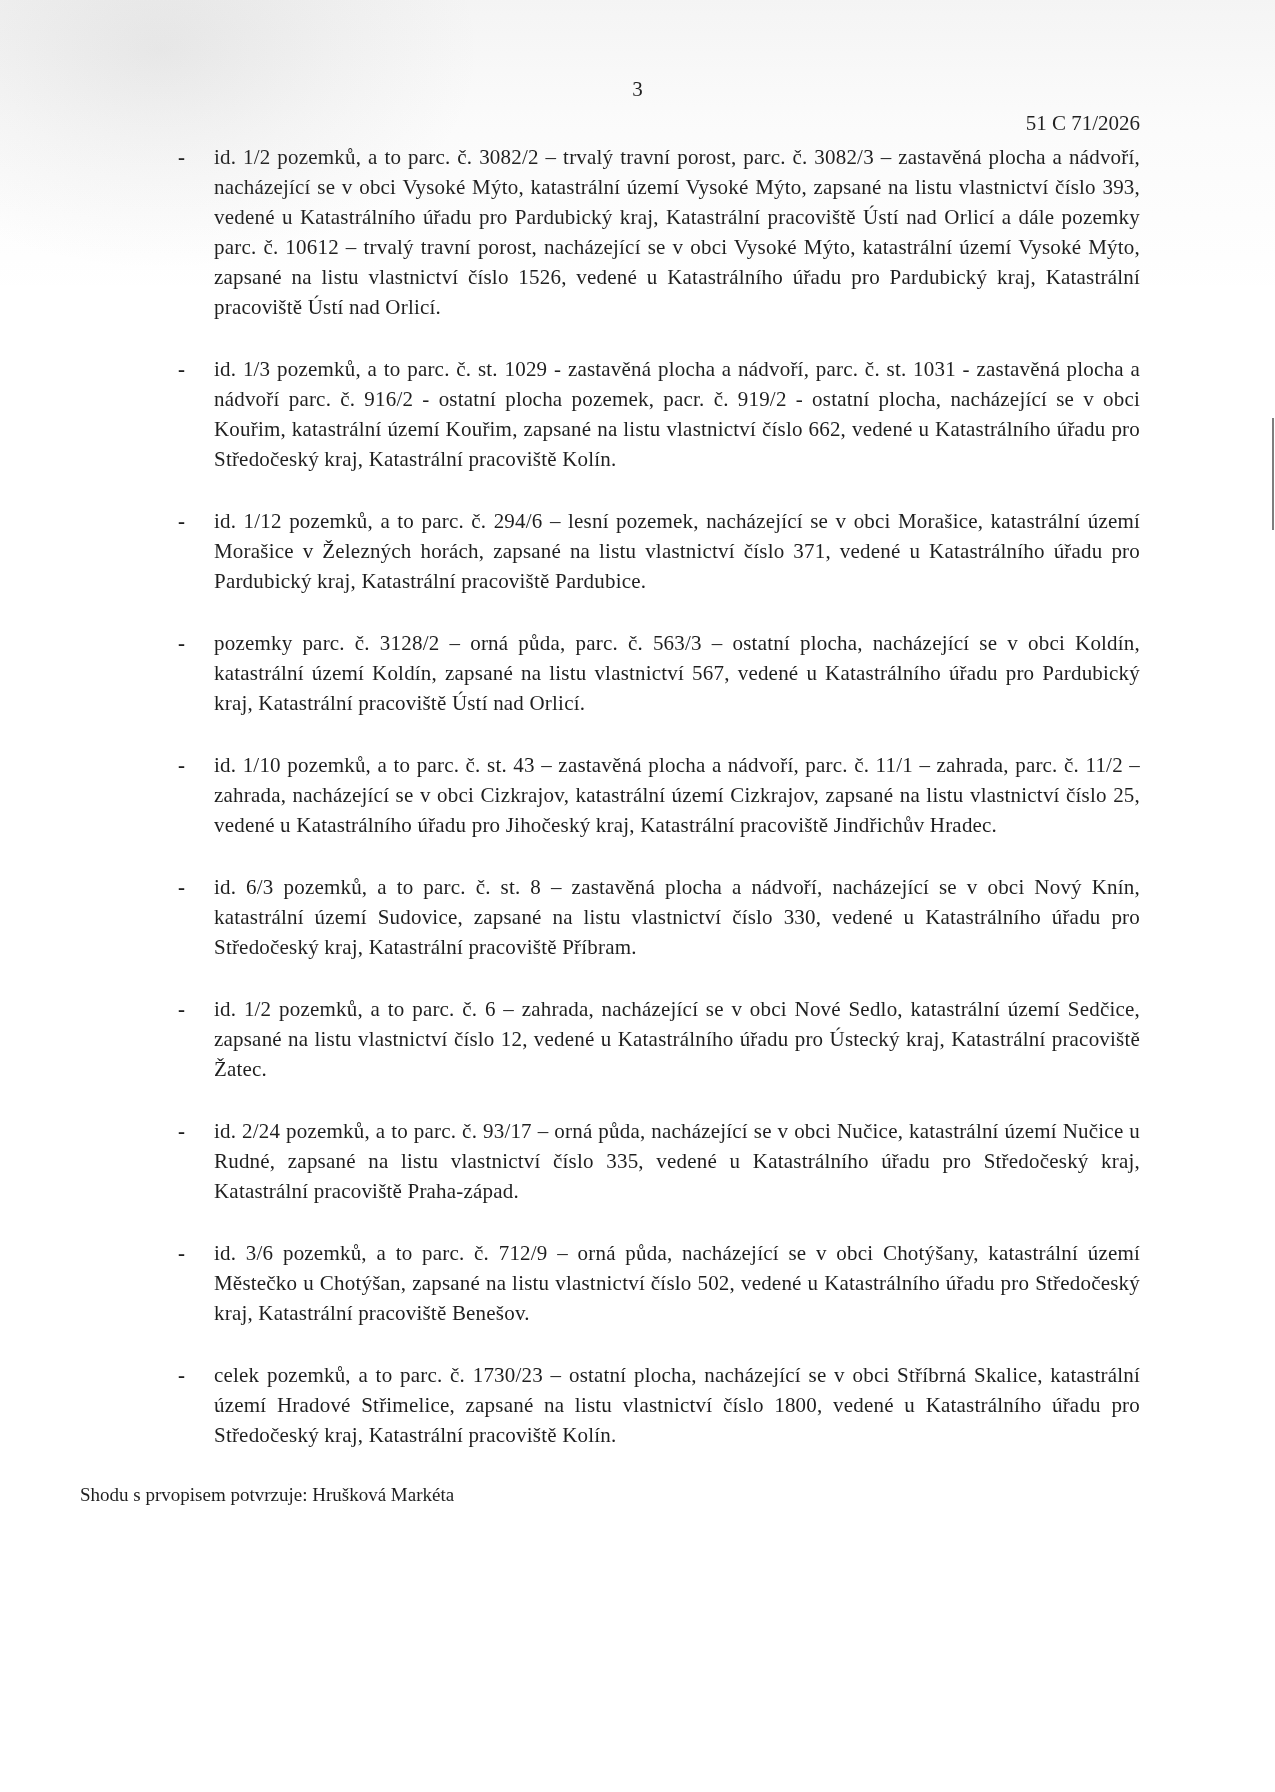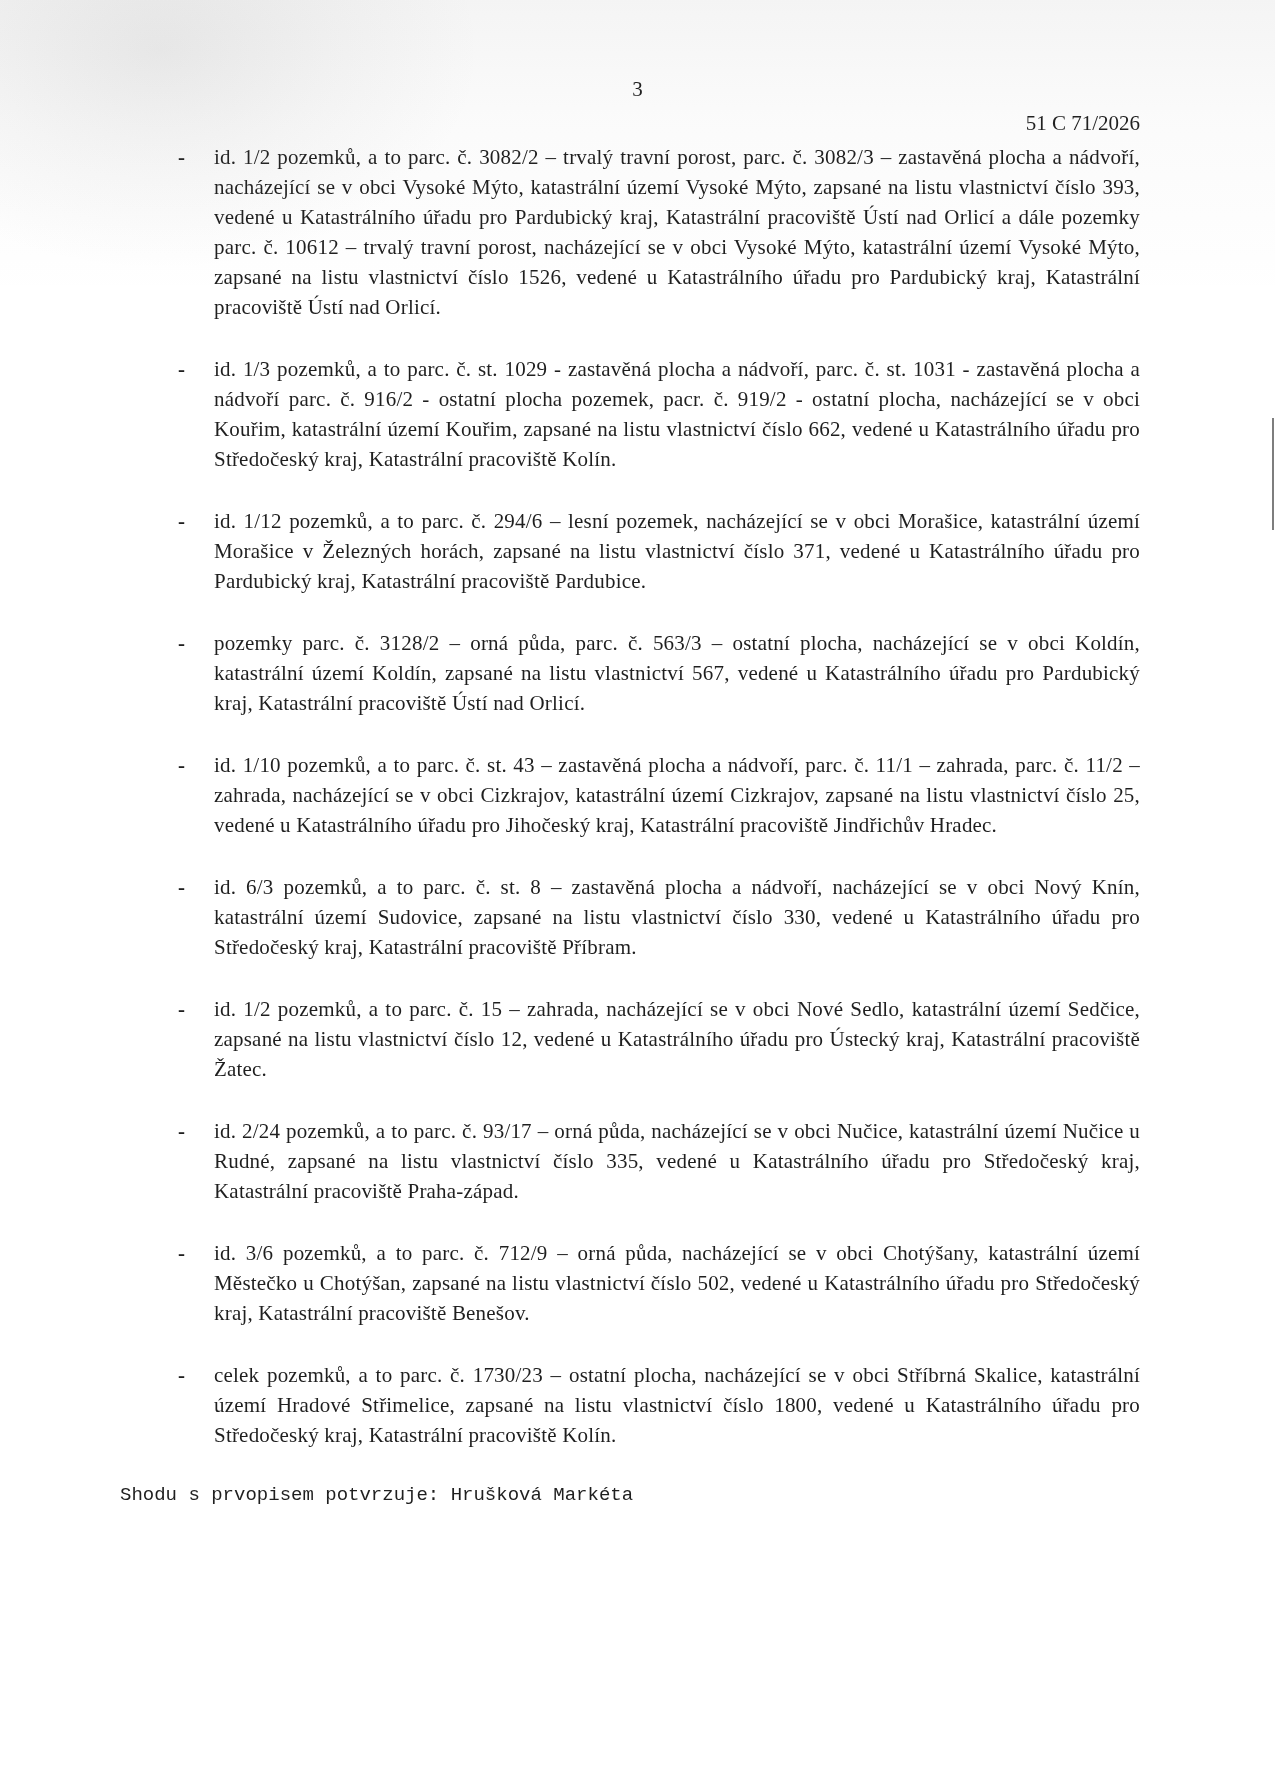--- a/index.html
+++ b/index.html
@@ -84,24 +84,23 @@
   }
   .section-text {
     flex: 1;
     font-size: 21px;
     line-height: 30px;
     letter-spacing: 0.2px;
     text-align: justify;
   }
 
   .footer-note {
-    margin: 26px 0 0 120px;
+    margin: 26px 0 0 80px;
     font-size: 19px;
     line-height: 26px;
-    font-family: Liberation Mono, monospace;
   }
 </style>
 </head>
 <body>
 
 <div class="page">
 
   <div class="scan-shade"></div>
   <div class="scan-blob"></div>
   <div class="scan-line"></div>
@@ -137,21 +136,21 @@
       <div class="item-text">id. 1/10 pozemků, a to parc. č. st. 43 – zastavěná plocha a nádvoří, parc. č. 11/1 – zahrada, parc. č. 11/2 – zahrada, nacházející se v obci Cizkrajov, katastrální území Cizkrajov, zapsané na listu vlastnictví číslo 25, vedené u Katastrálního úřadu pro Jihočeský kraj, Katastrální pracoviště Jindřichův Hradec.</div>
     </div>
 
     <div class="item">
       <span class="marker">-</span>
       <div class="item-text">id. 6/3 pozemků, a to parc. č. st. 8 – zastavěná plocha a nádvoří, nacházející se v obci Nový Knín, katastrální území Sudovice, zapsané na listu vlastnictví číslo 330, vedené u Katastrálního úřadu pro Středočeský kraj, Katastrální pracoviště Příbram.</div>
     </div>
 
     <div class="item">
       <span class="marker">-</span>
-      <div class="item-text">id. 1/2 pozemků, a to parc. č. 15 – zahrada, nacházející se v obci Nové Sedlo, katastrální území Sedčice, zapsané na listu vlastnictví číslo 12, vedené u Katastrálního úřadu pro Ústecký kraj, Katastrální pracoviště Žatec.</div>
+      <div class="item-text">id. 1/2 pozemků, a to parc. č. 6 – zahrada, nacházející se v obci Nové Sedlo, katastrální území Sedčice, zapsané na listu vlastnictví číslo 12, vedené u Katastrálního úřadu pro Ústecký kraj, Katastrální pracoviště Žatec.</div>
     </div>
 
     <div class="item">
       <span class="marker">-</span>
       <div class="item-text">id. 2/24 pozemků, a to parc. č. 93/17 – orná půda, nacházející se v obci Nučice, katastrální území Nučice u Rudné, zapsané na listu vlastnictví číslo 335, vedené u Katastrálního úřadu pro Středočeský kraj, Katastrální pracoviště Praha-západ.</div>
     </div>
 
     <div class="item">
       <span class="marker">-</span>
       <div class="item-text">id. 3/6 pozemků, a to parc. č. 712/9 – orná půda, nacházející se v obci Chotýšany, katastrální území Městečko u Chotýšan, zapsané na listu vlastnictví číslo 502, vedené u Katastrálního úřadu pro Středočeský kraj, Katastrální pracoviště Benešov.</div>

